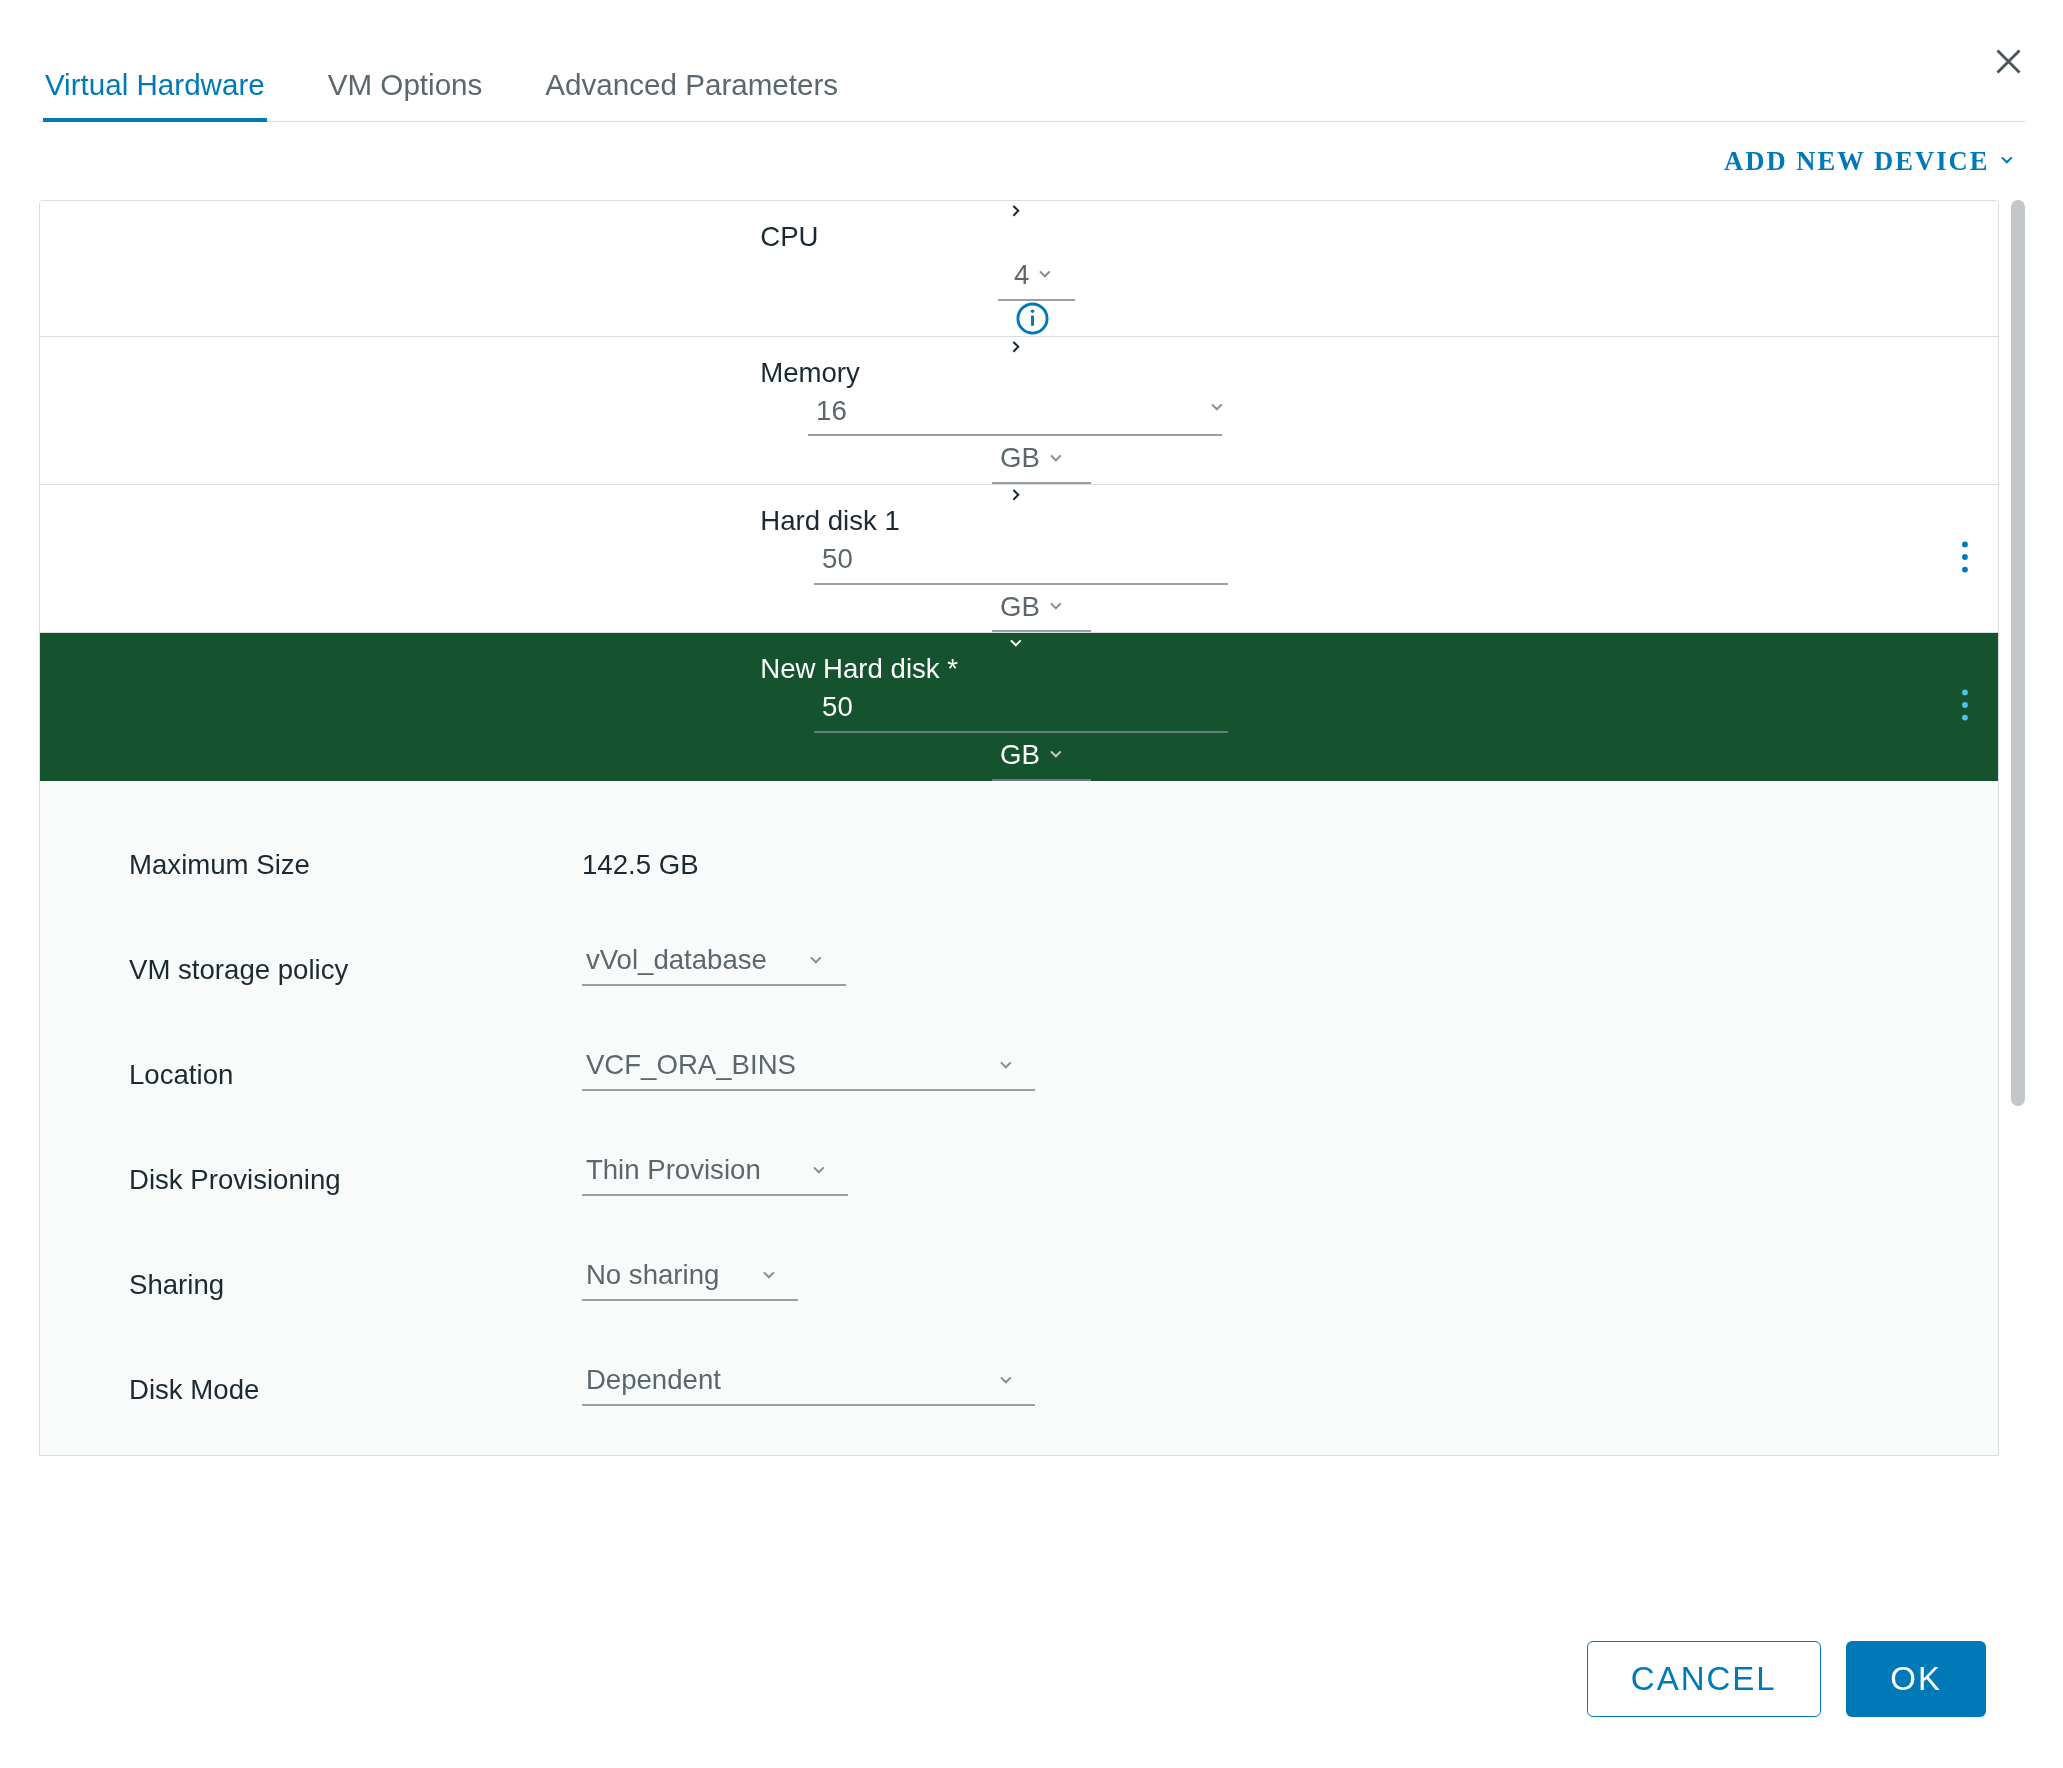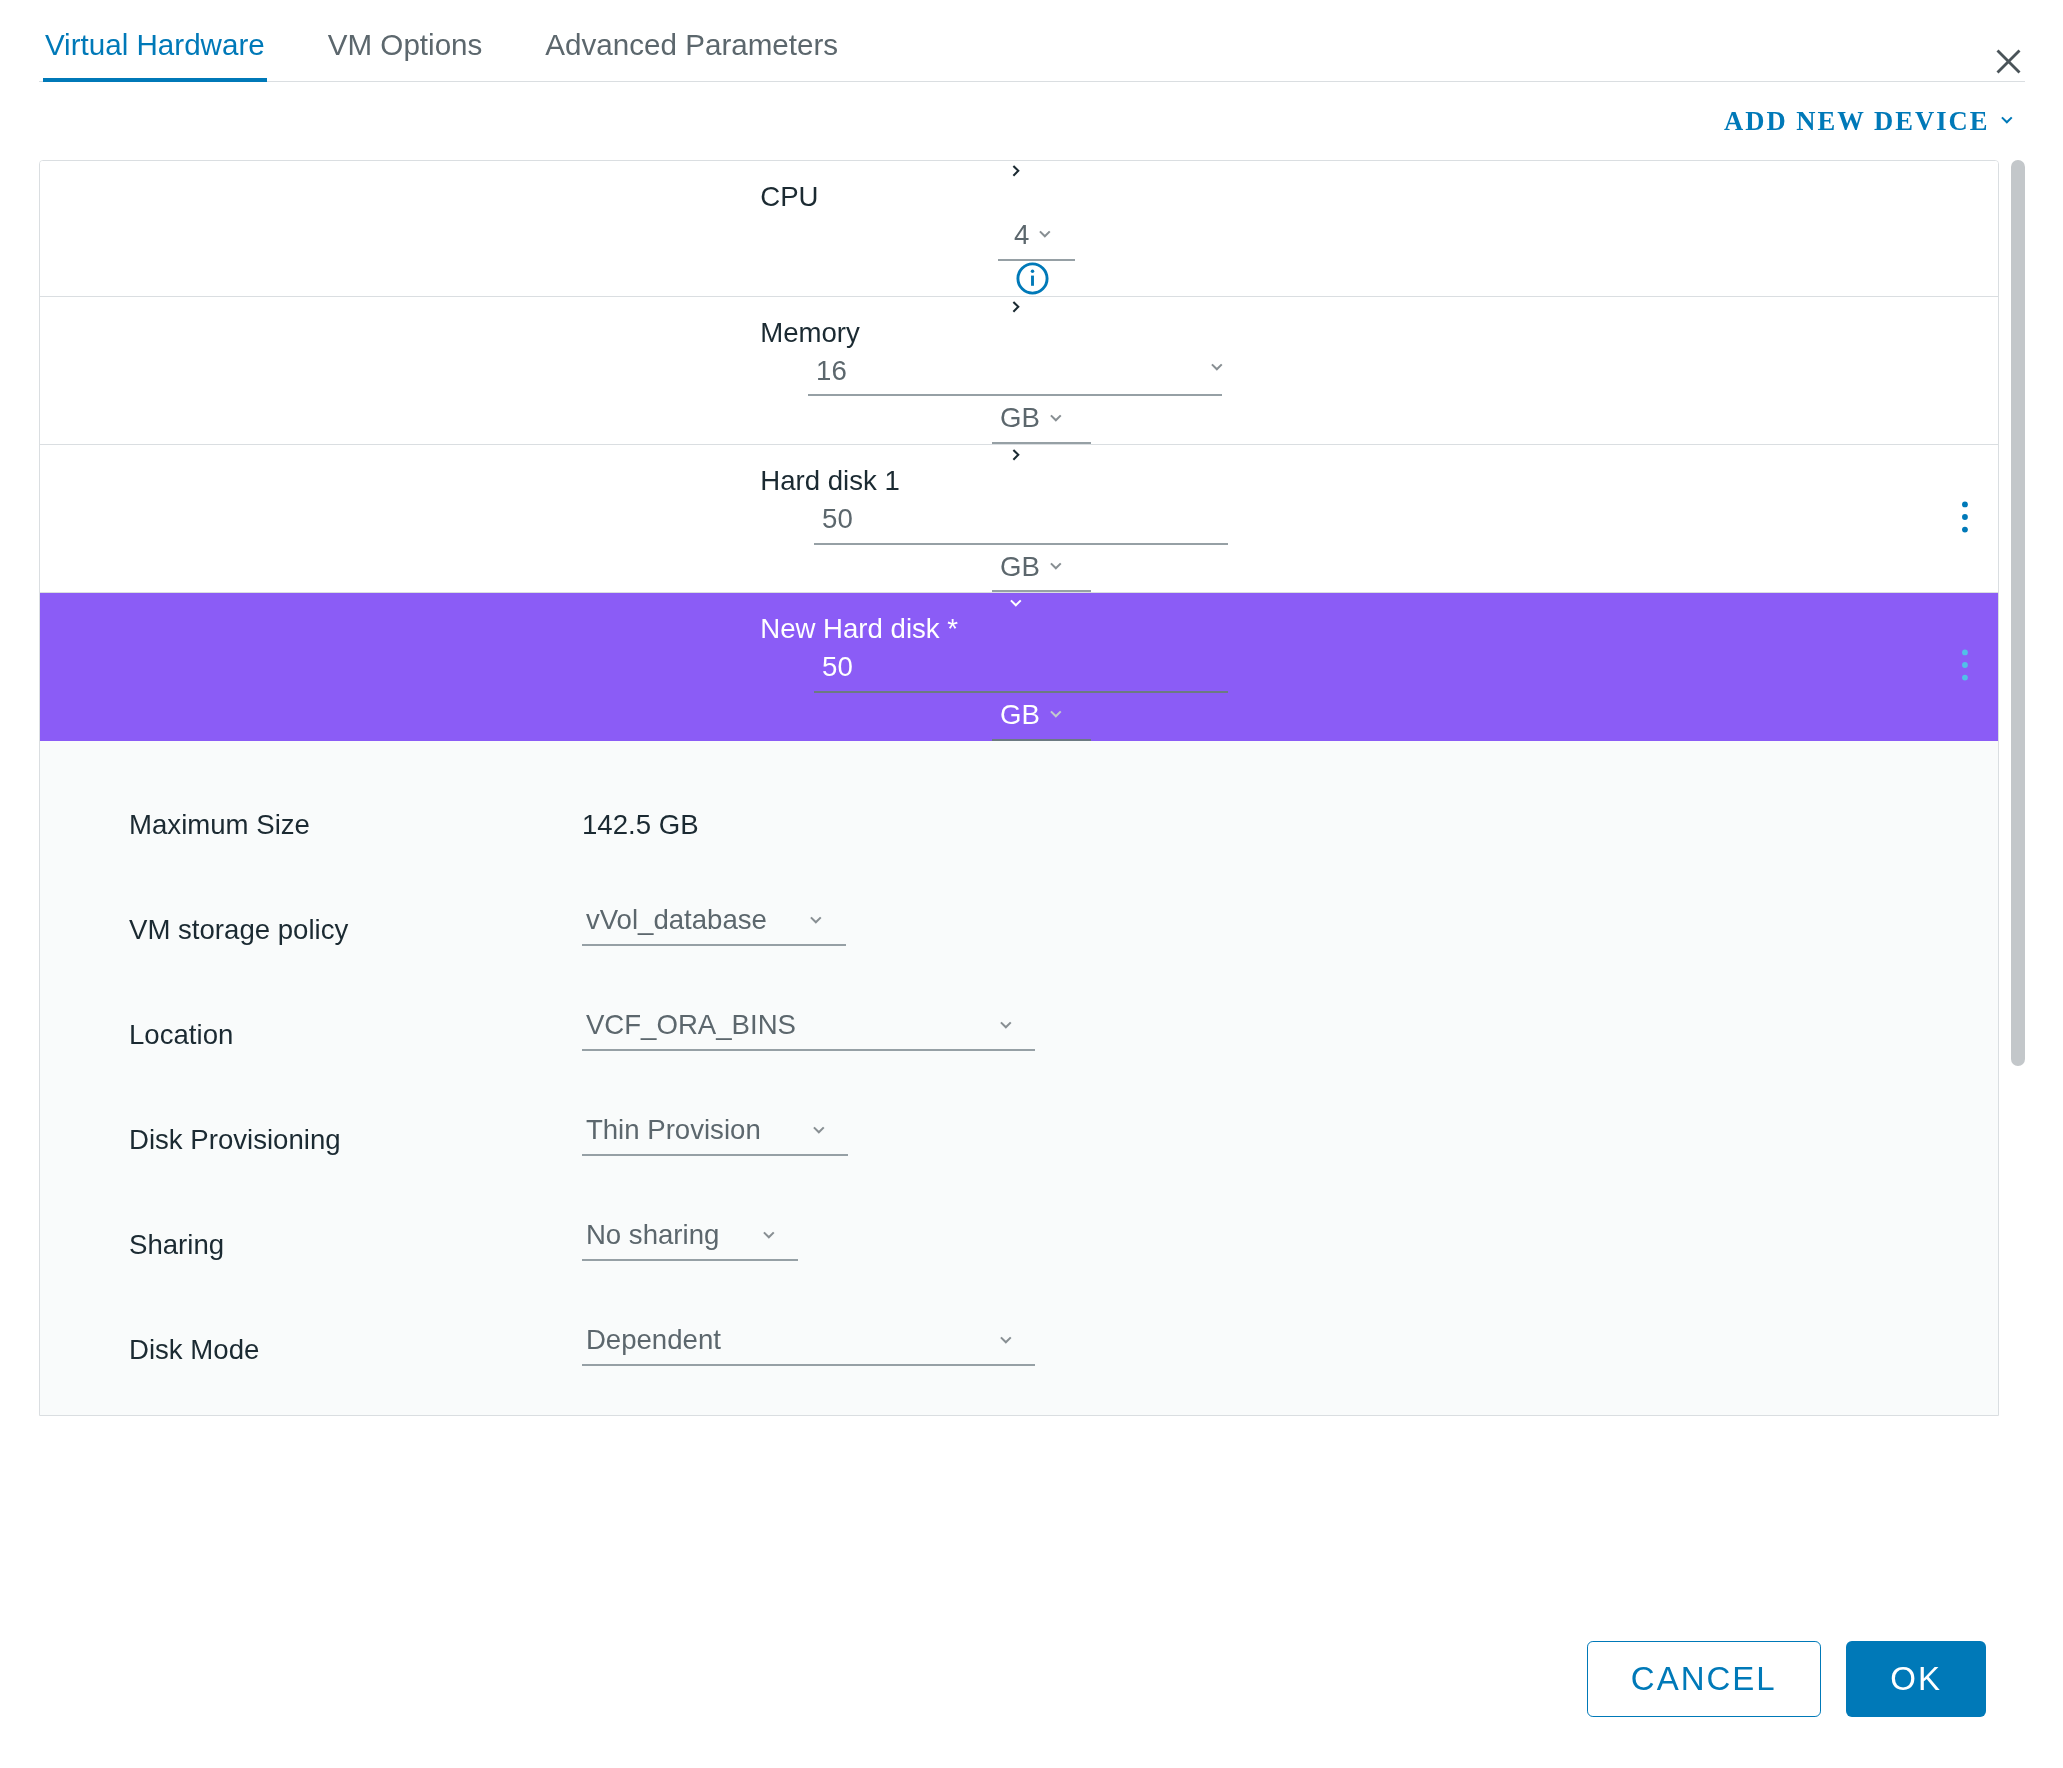--- a/index.html
+++ b/index.html
@@ -45,20 +45,21 @@
       right: 39px;
       cursor: pointer;
     }
     .close-icon svg { width: 33px; height: 33px; stroke: #4a5459; }
 
     .tabs {
       display: flex;
       border-bottom: 1px solid #dadee1;
       gap: 59px;
       padding-left: 3.9px;
+      margin-top: 40px;
     }
     .tab {
       font-size: 29.6px;
       color: #5c676d;
       padding: 0 2px 19.7px 2px;
       cursor: pointer;
       font-weight: 400;
     }
     .tab.active {
       color: #0079b8;
@@ -111,21 +112,21 @@
       align-items: center;
       border-bottom: 1px solid #dadee1;
       min-height: 102px;
       padding: 0 23.6px 0 27.6px;
       background: #fff;
       position: relative;
       flex-direction: column;
     }
     .row:last-child { border-bottom: none; }
     .row.expanded {
-      background: #8b5cf6;
+      background: #14532d;
       color: #fff;
       border-bottom: none;
     }
 
     .row-toggle {
       display: inline-flex;
       align-items: center;
       width: 29.6px;
       cursor: pointer;
     }

